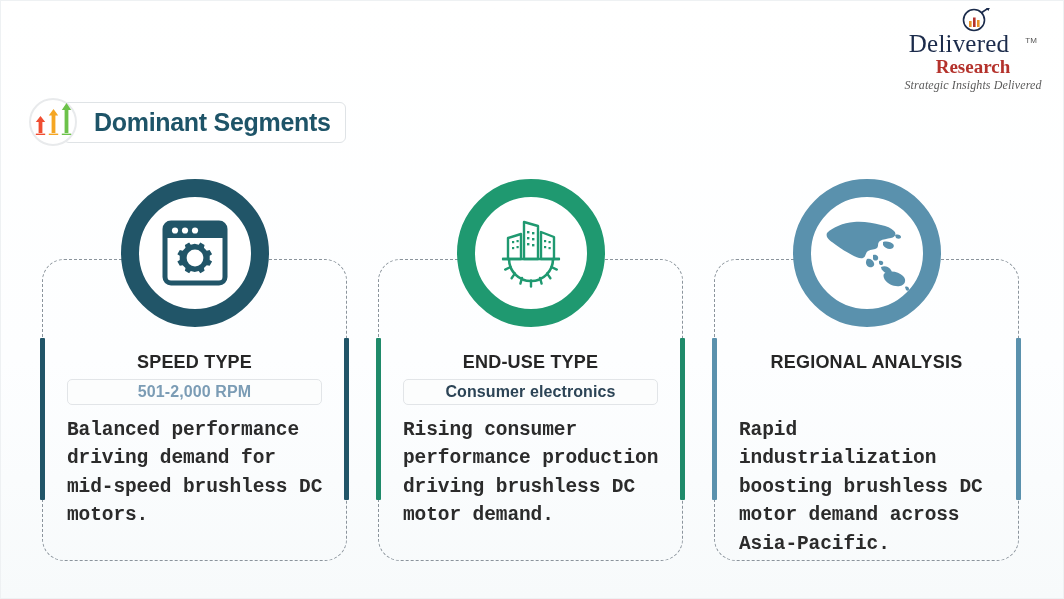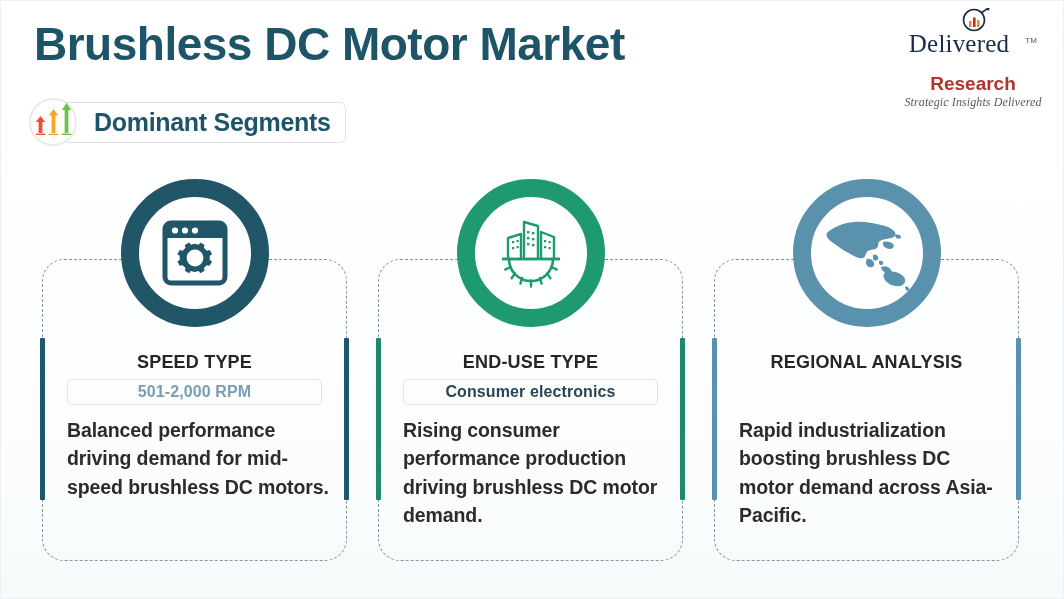--- a/index.html
+++ b/index.html
@@ -93,25 +93,25 @@
     display: inline-block;
   }
   .logo-tm {
     font-family: "Liberation Sans", sans-serif;
     font-size: 8px;
     color: #555;
     vertical-align: super;
     margin-left: 16px;
   }
   .logo-research {
-    font-family: Liberation Sans, sans-serif;
+    font-family: Liberation Serif, serif;
     font-size: 19px;
     font-weight: bold;
     color: #b4322c;
-    margin-top: 18px;
+    margin-top: 1px;
   }
   .logo-tagline {
     font-family: "Liberation Serif", serif;
     font-style: italic;
     font-size: 12px;
     color: #5b5b5b;
     margin-top: 3px;
     letter-spacing: 0.1px;
   }
 
@@ -193,28 +193,28 @@
   .body-text {
     position: absolute;
     left: 24px;
     right: 16px;
     top: 156px;
     font-size: 19.5px;
     font-weight: bold;
     line-height: 1.46;
     color: #2b2b2b;
     letter-spacing: -0.1px;
+    font-family: Liberation Mono, monospace;
   }
 </style>
 </head>
 <body>
 
 <div class="canvas">
 
-  <div class="title">Brushless DC Motor Market</div>
 
   <div class="chip-wrap">
     <div class="chip-circle">
       <div class="arrows">
         <svg width="11" height="20" viewBox="0 0 11 20" aria-hidden="true">
           <path d="M5.5 1 L10.2 7 H7.4 V18 H3.6 V7 H0.8 Z" fill="#f04e32"></path>
           <rect x="0.8" y="18.6" width="9.4" height="1.4" fill="#f04e32"></rect>
         </svg>
         <svg width="11" height="27" viewBox="0 0 11 27" aria-hidden="true">
           <path d="M5.5 1 L10.2 7.6 H7.4 V25 H3.6 V7.6 H0.8 Z" fill="#f5a623"></path>

